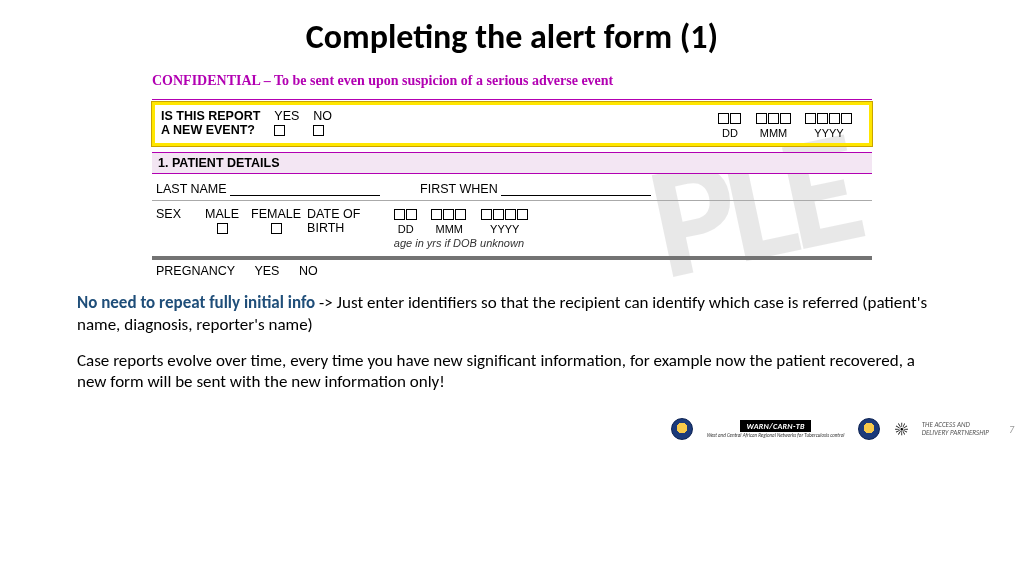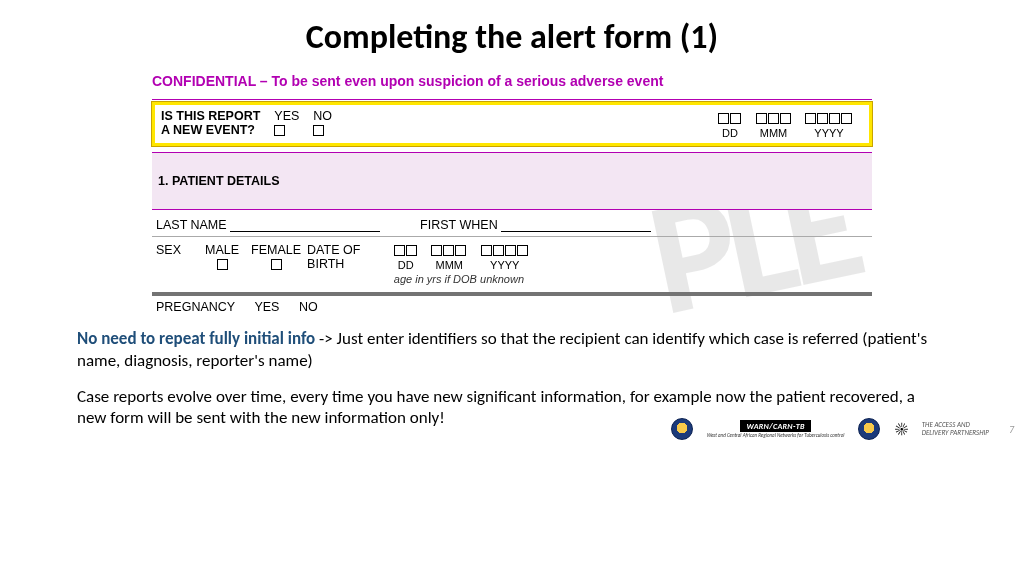--- a/index.html
+++ b/index.html
@@ -3,33 +3,33 @@
 <meta charset="utf-8">
 <style>
   * { box-sizing: border-box; margin: 0; padding: 0; }
   html, body { width: 1024px; height: 576px; font-family: Calibri, Arial, sans-serif; background: #fff; color: #000; }
   .slide { position: relative; width: 1024px; height: 444px; overflow: hidden; }
   .title { font-size: 34px; font-weight: 700; text-align: center; margin-top: 16px; }
   .subtitle { font-size: 22px; font-style: italic; font-weight: 500; text-align: center; color: #d40000; margin-top: 2px; }
   .form-wrap { position: relative; width: 720px; margin: 16px auto 0; }
   .watermark { position: absolute; right: 20px; bottom: -20px; font-size: 160px; font-weight: 700; color: rgba(0,0,0,.09); transform: rotate(-12deg); letter-spacing: -10px; pointer-events: none; z-index: 0; }
   .form { position: relative; z-index: 1; }
-  .conf { color: #b200b2; font-weight: 700; font-family: Liberation Sans, sans-serif; font-size: 14px; margin-bottom: 10px; }
+  .conf { color: #b200b2; font-weight: 700; font-family: Liberation Serif, serif; font-size: 14px; margin-bottom: 10px; }
   .hr { border: none; border-top: 1px solid #b200b2; margin: 0; }
   .highlight { border: 3px solid #ffe600; outline: 1px solid #c9a400; padding: 4px 6px; margin-top: 2px; }
   .row { display: flex; align-items: flex-start; font-family: Arial, sans-serif; font-size: 12.5px; }
   .label-strong { font-weight: 700; }
   .chk { display: inline-block; width: 11px; height: 11px; border: 1px solid #000; margin-right: 4px; vertical-align: middle; background:#fff; }
   .datecol { margin-left: auto; }
   .date-lbl { font-weight: 400; }
   .date-boxes { margin-top: 2px; }
   .date-group { display:inline-block; margin-right: 10px; vertical-align: top; text-align:center; }
   .date-group .chk { margin-right: 1px; }
   .date-tag { display:block; font-size: 11px; margin-top: 2px; }
-  .section-head { background: #f3e6f3; border-top:1px solid #b200b2; border-bottom:1px solid #b200b2; padding: 21px 6px; font-weight:700; font-family: Arial, sans-serif; font-size: 12.5px; margin-top: 6px; }
+  .section-head { background: #f3e6f3; border-top:1px solid #b200b2; border-bottom:1px solid #b200b2; padding: 3px 6px; font-weight:700; font-family: Arial, sans-serif; font-size: 12.5px; margin-top: 6px; }
   .names { display:flex; font-family: Arial, sans-serif; font-size: 12.5px; padding: 8px 4px 4px; gap: 40px; }
   .underline { display:inline-block; border-bottom:1px solid #000; min-width:150px; height:12px; vertical-align:bottom; }
   .sexrow { display:flex; font-family: Arial, sans-serif; font-size: 12.5px; padding: 6px 4px; align-items:flex-start; border-top:1px solid #aaa; }
   .sexrow .sx { margin-right: 18px; }
   .sexcol { display:inline-block; text-align:center; margin: 0 6px; }
   .sexcol .chk { display:block; margin: 2px auto 0; }
   .dob { }
   .agehint { font-style: italic; font-size: 11px; color:#333; margin-top:2px; }
   .preg { font-family: Arial, sans-serif; font-size: 12.5px; padding: 4px 4px; border-top:4px solid #737373; }
   .preg span { margin-right: 16px; }

